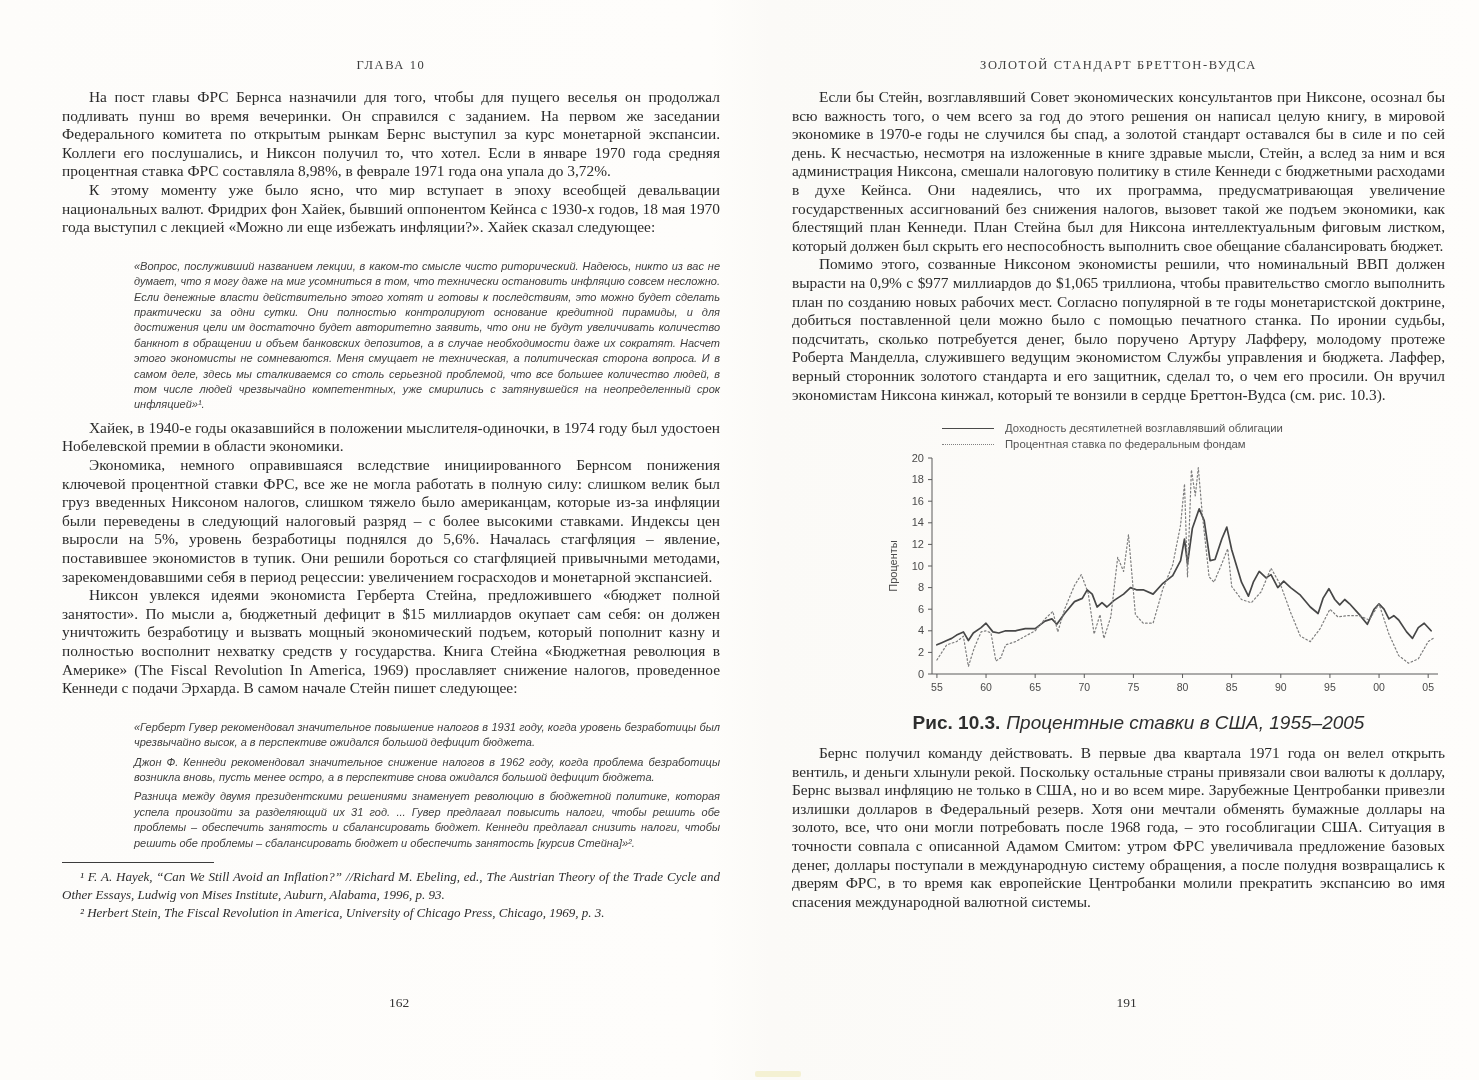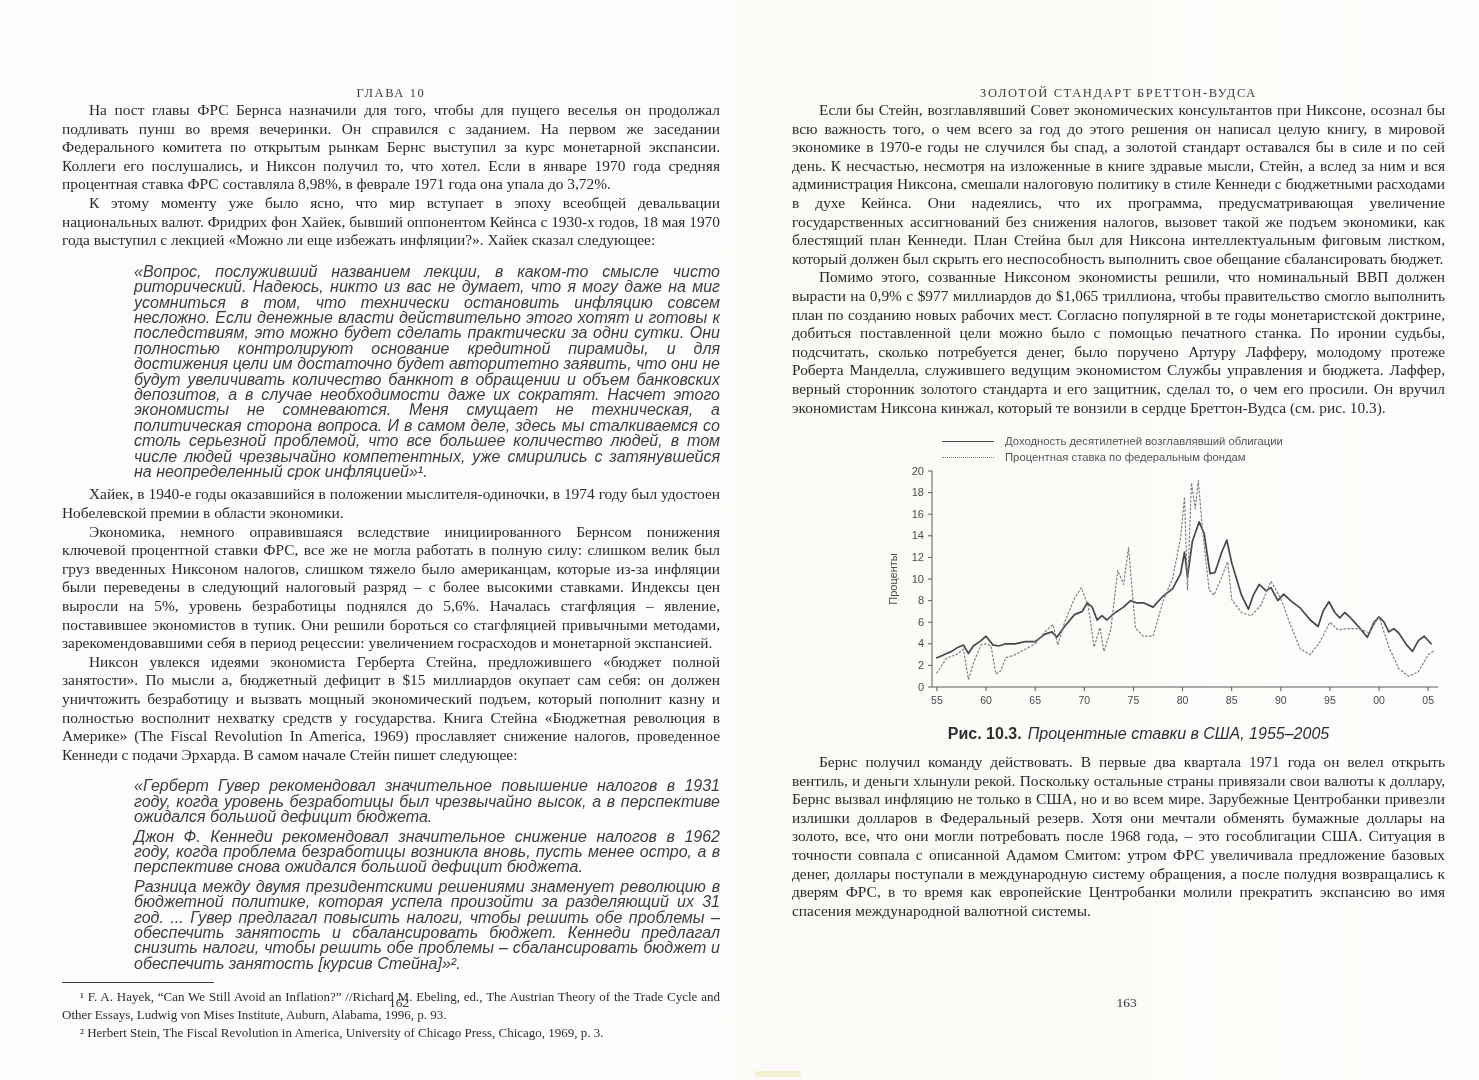--- a/index.html
+++ b/index.html
@@ -7,52 +7,53 @@
     width:1479px;height:1080px;position:relative;overflow:hidden;
     background:#fefdfb;
     font-family:"Liberation Serif", serif;
     color:#262626;
   }
   .sheet{position:absolute;inset:0;background:linear-gradient(90deg,#fdfcfa 0%, #fefdfb 48%, #fbfaf7 52%, #fefdfb 100%);}
   .page{position:absolute;top:0;height:1080px;}
   .page-left{left:62px;width:658px;}
   .page-right{left:792px;width:653px;}
   .running-head{
-    padding-top:86px;text-align:center;
+    padding-top:58px;text-align:center;
     font-size:12.5px;letter-spacing:1.6px;color:#3b3b3b;
+    margin-bottom:15px;
   }
   p.body{
     margin:0;font-size:15.4px;line-height:18.6px;
     text-align:justify;text-indent:27px;color:#2a2a2a;
   }
   .quote{
-    margin:14px 0 6px 72px;
+    margin:22px 0 6px 72px;
     font-family:"Liberation Sans", sans-serif;font-style:italic;
-    font-size:16px;line-height:15.4px;color:#3e3e3e;
+    font-size:11px;line-height:15.4px;color:#3e3e3e;
   }
   .quote p{margin:0 0 4px 0;text-align:justify;text-indent:0;}
   .footnote-rule{width:152px;border:none;border-top:1.2px solid #3c3c3c;margin:11px 0 5px 0;}
   p.footnote{
-    margin:0;font-size:13px;line-height:18px;text-align:justify;text-indent:18px;color:#2d2d2d;
+    margin:0;font-size:13px;line-height:18px;text-align:justify;text-indent:18px;color:#2d2d2d;font-style:italic;
   }
   .page-number{
     position:absolute;left:16px;right:0;top:995px;text-align:center;
     font-size:13.5px;color:#333;
   }
   
   .figure{margin:16px 0 6px 0;}
   .legend{margin-left:150px;font-family:"Liberation Sans",sans-serif;font-size:11.3px;color:#555;}
   .legend-row{display:flex;align-items:center;height:16px;}
   .legend-sample{width:52px;margin-right:11px;flex:0 0 auto;}
   .legend-sample.solid{border-top:1.8px solid #4a4a4a;}
   .legend-sample.dotted{border-top:1.6px dotted #808080;}
   #chart-svg-host{margin-left:94px;}
   .figure-caption{
     text-align:center;font-family:"Liberation Sans",sans-serif;
-    font-size:16px;color:#2e2e2e;margin-top:4px;margin-left:40px;
+    font-size:19px;color:#2e2e2e;margin-top:4px;margin-left:40px;
   }
   .figure-caption .cap-label{font-weight:bold;}
   .figure-caption .cap-text{font-style:italic;margin-left:6px;}
   .scan-artifact{
     position:absolute;left:755px;top:1071px;width:46px;height:6px;
     background:#f2efc9;opacity:.8;border-radius:2px;
   }
 </style>
 </head>
 <body>
@@ -146,17 +147,17 @@
             <text x="11" y="114" text-anchor="middle" font-size="11" fill="#4a4a4a" transform="rotate(-90 11 114)">Проценты</text>
             <polyline points="50.9,192.8 55.8,190.7 60.7,188.5 65.7,186.4 70.6,183.1 77.4,179.9 82.4,188.5 87.3,181.0 95.1,175.6 100.0,171.2 106.9,179.9 112.8,181.0 119.7,178.8 129.5,178.8 139.3,176.6 149.2,176.6 159.0,169.1 165.9,166.9 170.8,172.3 178.6,161.5 188.5,149.6 196.3,146.4 201.2,137.8 206.2,142.1 211.1,155.0 216.0,150.7 220.9,155.0 227.8,148.6 237.6,142.1 244.5,135.6 250.4,137.8 257.2,137.8 267.1,142.1 276.9,131.3 286.7,123.7 294.6,108.6 298.5,87.0 301.5,111.8 306.4,76.2 313.2,56.8 318.2,68.6 324.1,108.6 329.0,107.5 335.8,87.0 340.8,75.1 345.7,97.8 355.5,130.2 362.4,144.2 367.3,130.2 373.2,119.4 380.1,125.9 385.0,122.6 391.8,135.6 397.7,129.1 404.6,135.6 414.4,143.2 424.3,155.0 432.1,161.5 437.0,146.4 442.9,136.7 448.8,147.5 453.7,152.9 458.7,147.5 463.6,151.8 473.4,162.6 481.3,172.3 488.1,157.2 493.0,151.8 498.0,157.2 502.9,166.9 507.8,163.7 512.7,168.0 520.6,179.9 526.5,186.4 532.3,175.6 538.2,171.2 545.1,178.8" fill="none" stroke="#474747" stroke-width="1.7" stroke-linejoin="round" stroke-linecap="round"></polyline>
             <polyline points="50.9,208.0 55.8,200.4 60.7,192.8 70.6,189.6 77.4,184.2 82.4,214.4 88.2,196.1 95.1,179.9 100.0,178.8 105.0,181.0 109.9,209.0 114.8,205.8 119.7,192.8 129.5,189.6 139.3,184.2 149.2,178.8 159.0,166.9 166.9,159.4 171.8,179.9 178.6,157.2 188.5,133.4 195.3,122.6 202.2,141.0 208.1,182.0 214.0,162.6 217.9,186.4 224.8,164.8 231.7,105.4 237.6,119.4 242.5,82.7 249.4,162.6 257.2,171.2 267.1,171.2 276.9,136.7 286.7,112.9 294.6,73.0 298.5,31.9 301.5,124.8 305.4,17.9 309.3,43.8 312.3,15.7 316.2,61.1 323.1,124.8 328.0,130.2 335.8,111.8 341.7,96.7 345.7,134.5 355.5,147.5 365.3,150.7 375.1,139.9 385.0,116.2 394.8,133.4 404.6,160.4 414.4,184.2 424.3,189.6 434.1,176.6 443.9,157.2 451.8,164.8 461.6,163.7 473.4,163.7 483.2,168.0 493.0,151.8 502.9,182.0 512.7,203.6 522.5,211.2 532.3,206.9 542.2,189.6 547.1,186.4" fill="none" stroke="#7d7d7d" stroke-width="1.2" stroke-dasharray="1.6,2.4" stroke-linejoin="round" stroke-linecap="round"></polyline>
           </svg></div>
       <div class="figure-caption">
         <span class="cap-label">Рис. 10.3.</span><span class="cap-text">Процентные ставки в США, 1955–2005</span>
       </div>
     </div>
 
     <p class="body" style="margin-top:10px;">Бернс получил команду действовать. В первые два квартала 1971 года он велел открыть вентиль, и деньги хлынули рекой. Поскольку остальные страны привязали свои валюты к доллару, Бернс вызвал инфляцию не только в США, но и во всем мире. Зарубежные Центробанки привезли излишки долларов в Федеральный резерв. Хотя они мечтали обменять бумажные доллары на золото, все, что они могли потребовать после 1968 года, – это гособлигации США. Ситуация в точности совпала с описанной Адамом Смитом: утром ФРС увеличивала предложение базовых денег, доллары поступали в международную систему обращения, а после полудня возвращались к дверям ФРС, в то время как европейские Центробанки молили прекратить экспансию во имя спасения международной валютной системы.</p>
-    <div class="page-number">163</div>
+    <div class="page-number">191</div>
   </div>
 
   <div class="scan-artifact"></div>
 </div>
 
 </body></html>

